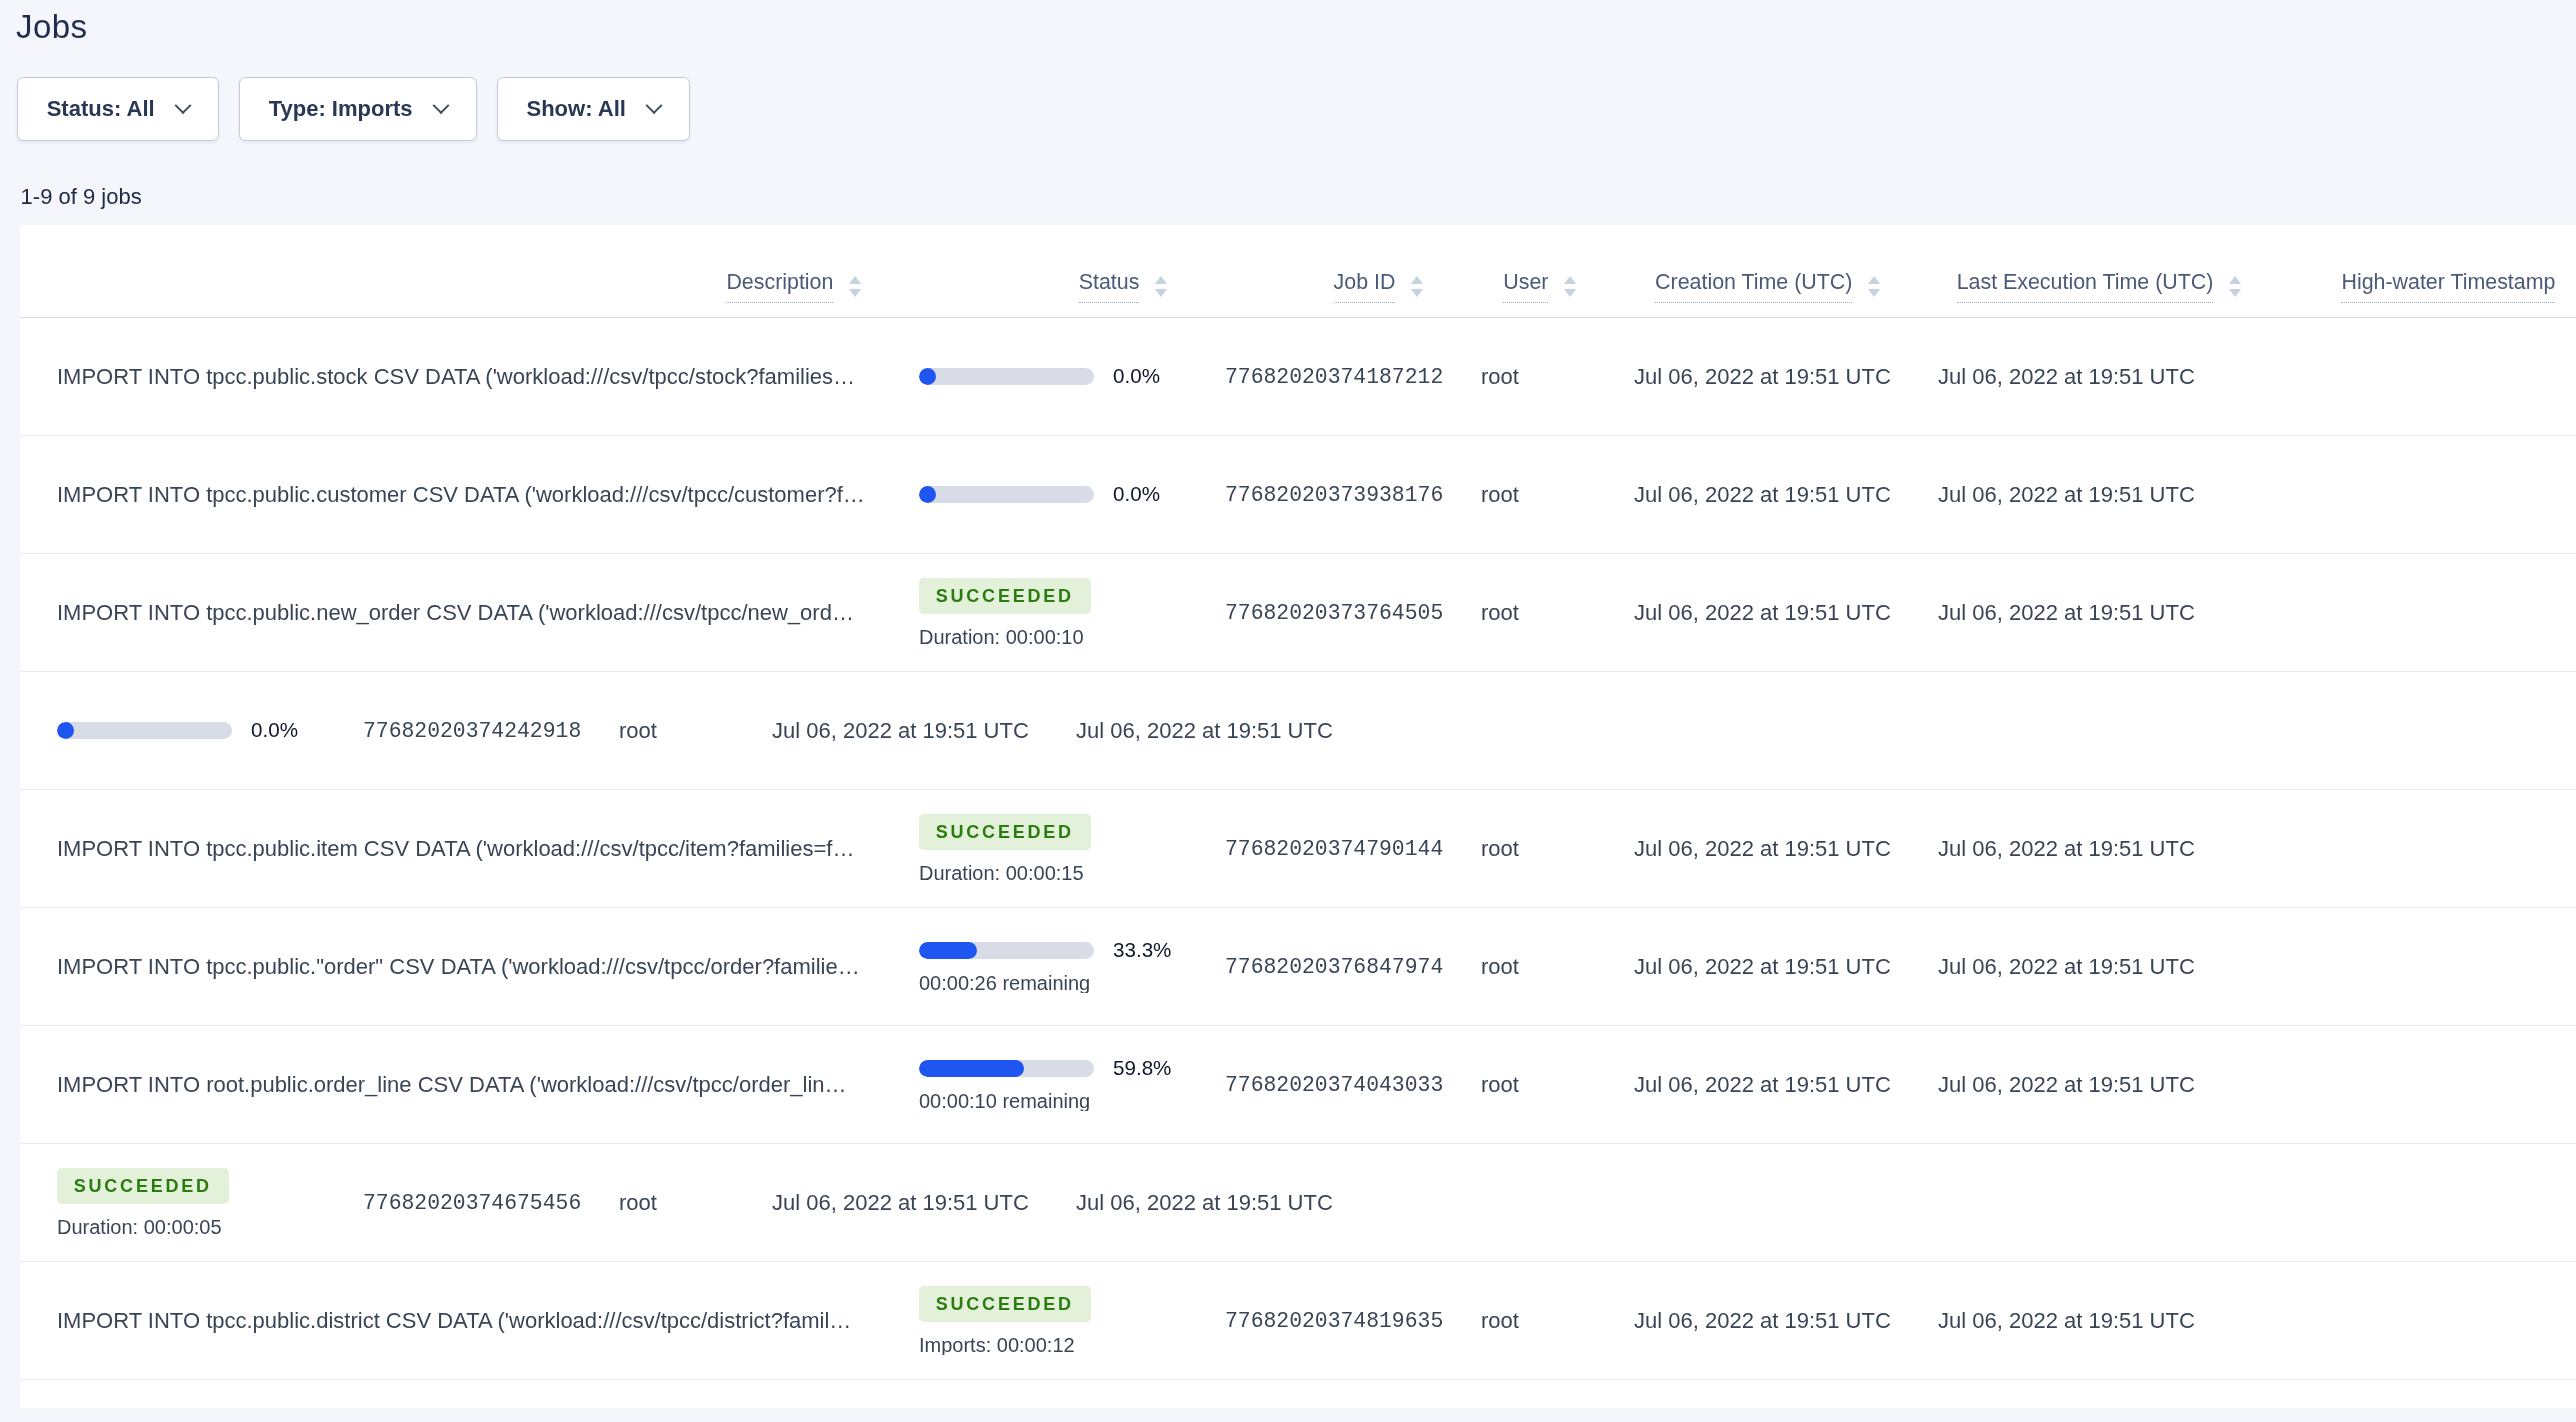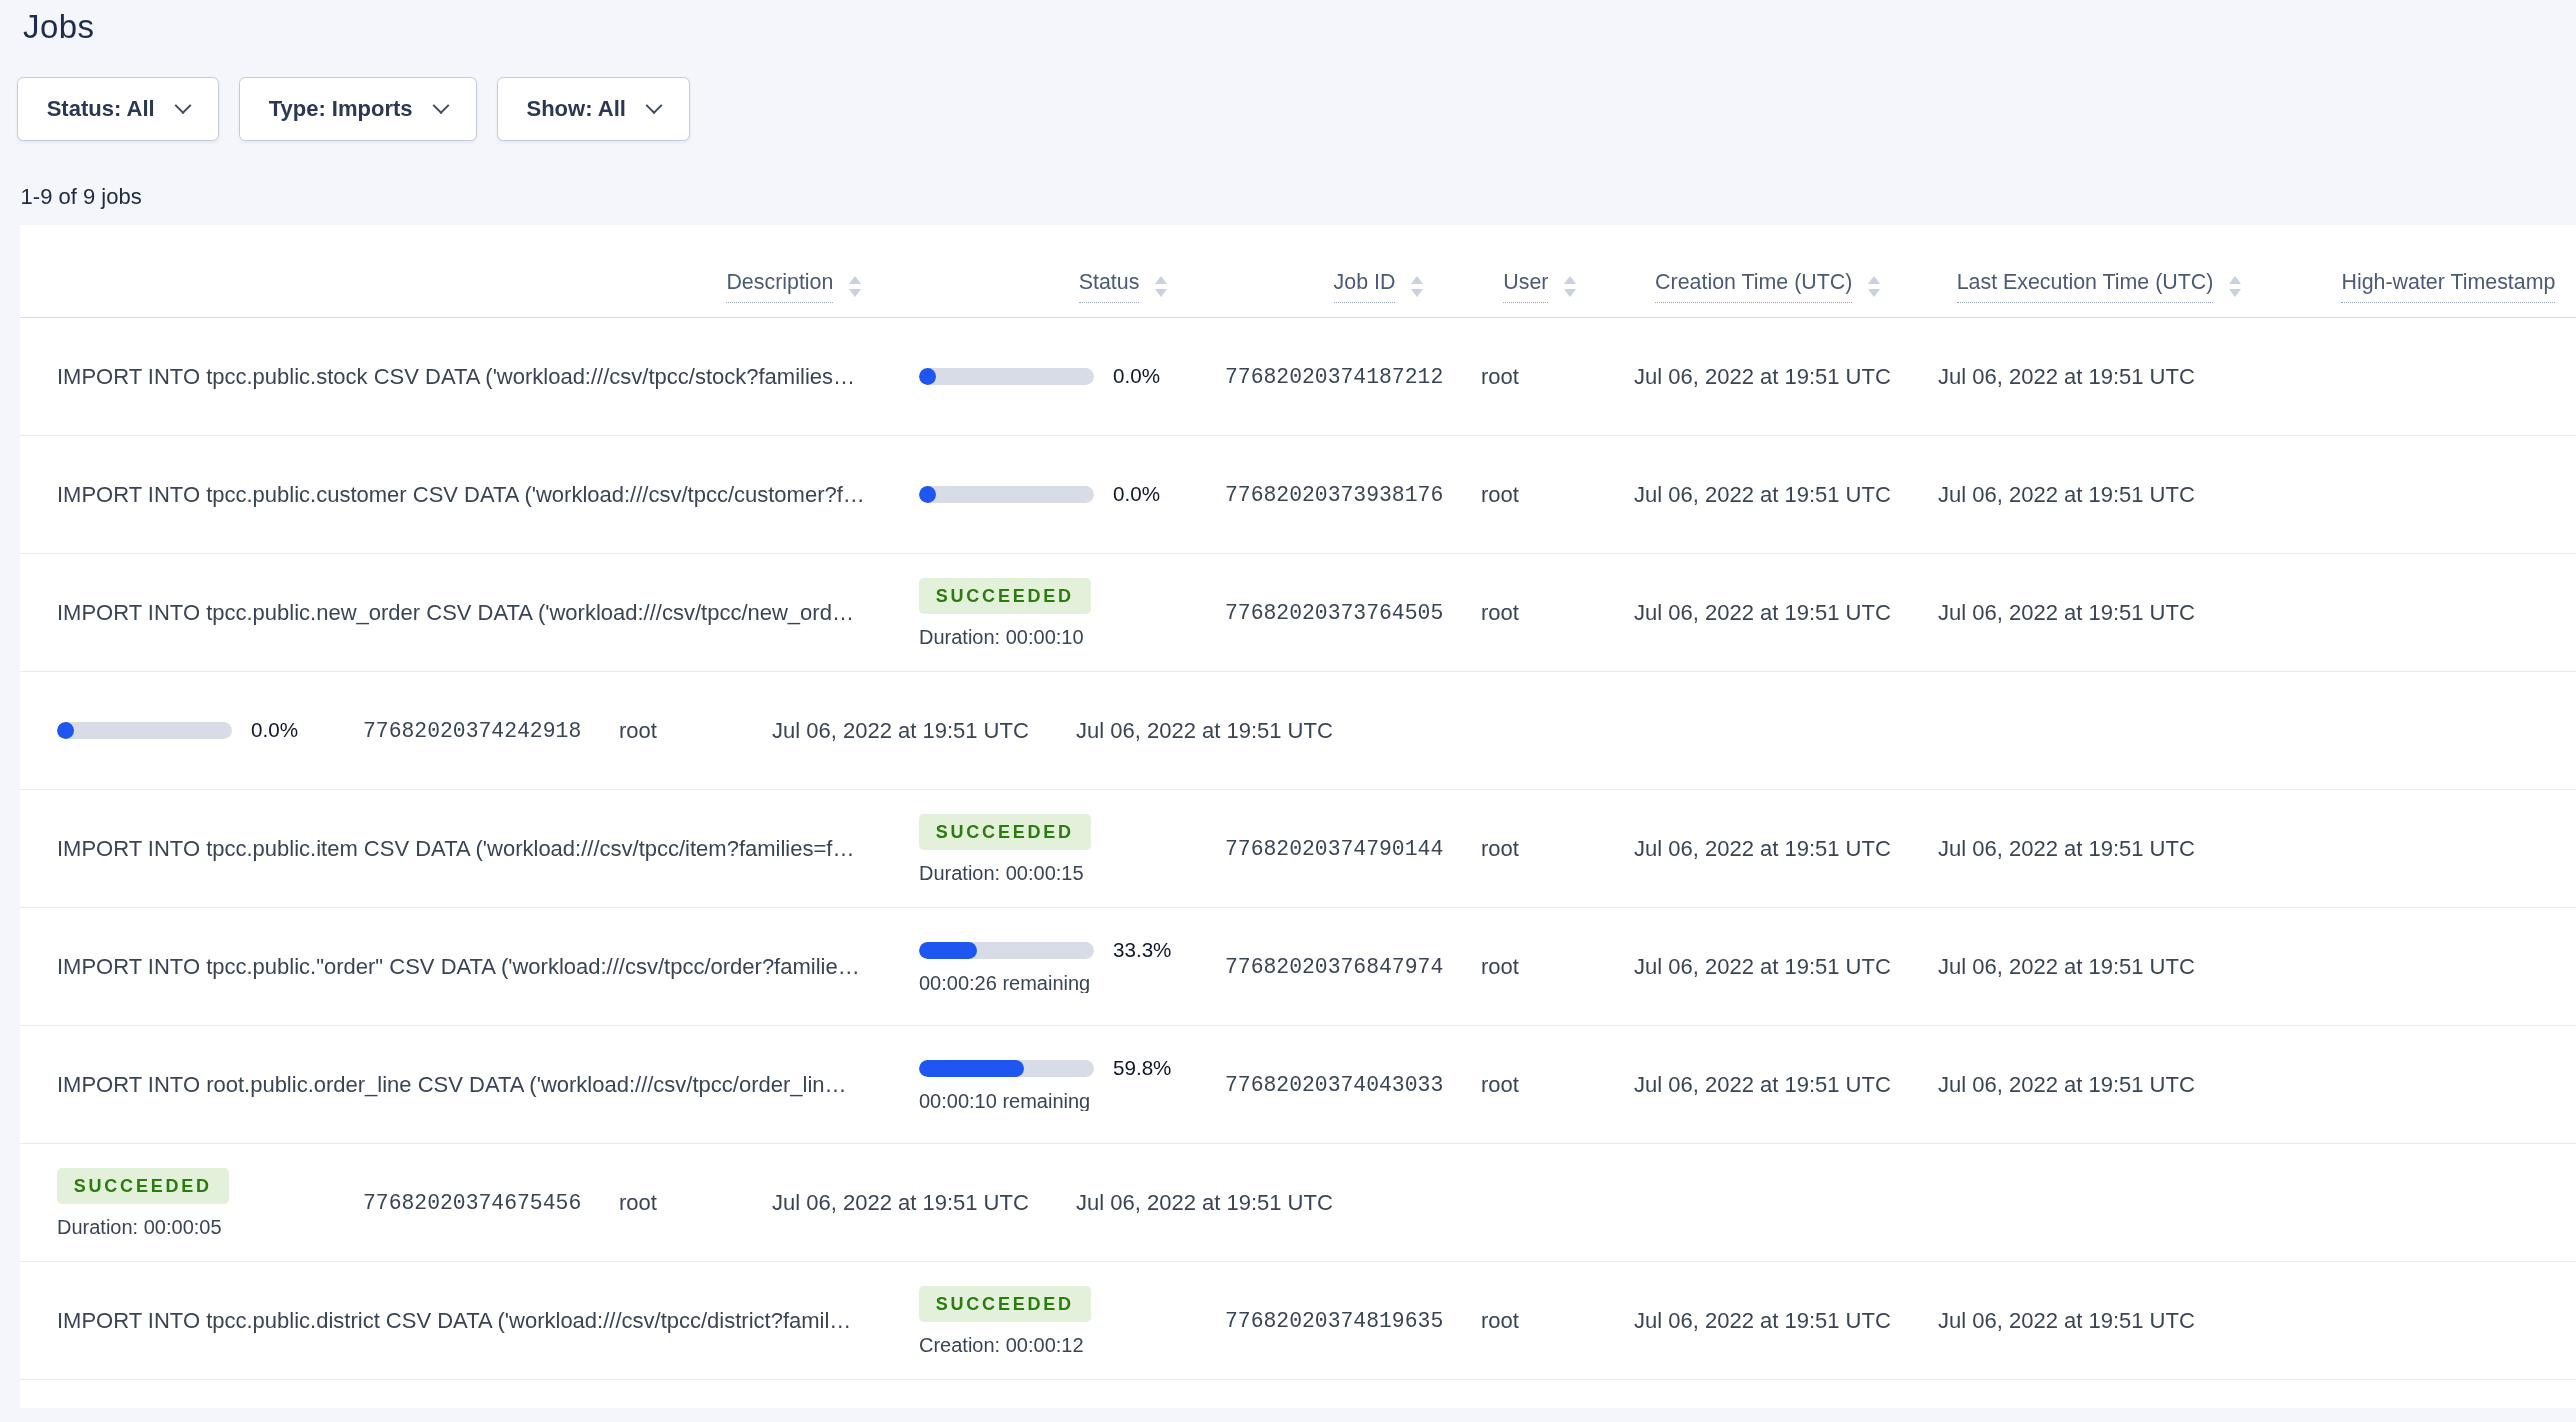--- a/index.html
+++ b/index.html
@@ -5,21 +5,21 @@
   * { box-sizing: border-box; margin: 0; padding: 0; }
   html, body {
     width: 2576px; height: 1423px;
     overflow: hidden;
     background: #f4f6fb;
     font-family: "Liberation Sans", sans-serif;
     color: #394455;
     position: relative;
   }
   .page-title {
-    position: absolute; left: 23px; top: 8px;
+    position: absolute; left: 16px; top: 8px;
     font-size: 33px; font-weight: 500; color: #1f2d4d;
     letter-spacing: 0.4px;
   }
   .filters {
     position: absolute; left: 16.7px; top: 77px;
     display: flex; gap: 20px;
   }
   .filter-btn {
     height: 64px; background: #ffffff;
     border: 0.8px solid #c3cadb; border-radius: 6.4px;
@@ -350,21 +350,21 @@
   </div>
 
   <div class="row">
     <div class="cell col-desc">
       <span class="desc-text">IMPORT INTO tpcc.public.district CSV DATA ('workload:///csv/tpcc/district?famil…</span>
     </div>
     <div class="cell col-status">
       <div class="status-wrap">
         
         <span class="badge" style="background: rgb(228, 241, 218); color: rgb(42, 124, 14);">SUCCEEDED</span>
-        <div class="status-sub">Creation: 00:00:12</div>
+        <div class="status-sub">Imports: 00:00:12</div>
       </div>
     </div>
     <div class="cell col-jobid">776820203748196353</div>
     <div class="cell col-user">root</div>
     <div class="cell col-created">Jul 06, 2022 at 19:51 UTC</div>
     <div class="cell col-exec">Jul 06, 2022 at 19:51 UTC</div>
     <div class="cell col-hw"></div>
   </div>
 </div>
 </div>

